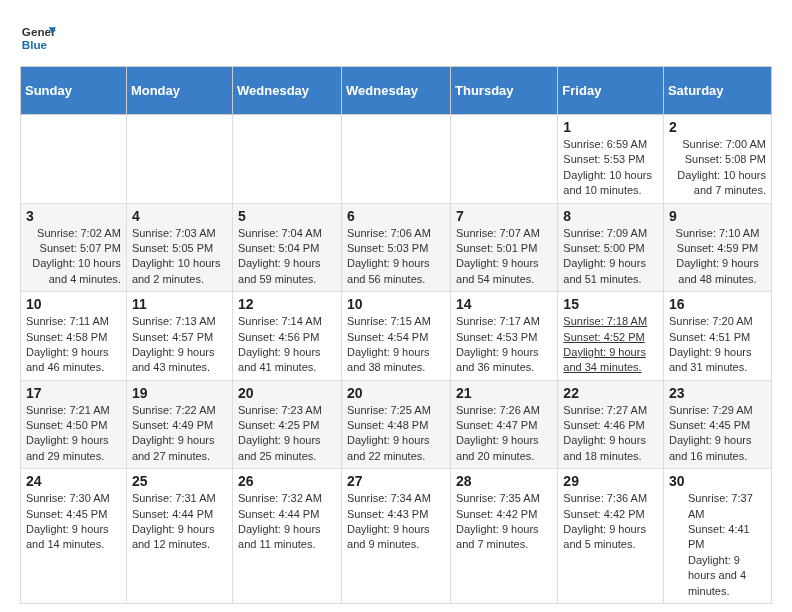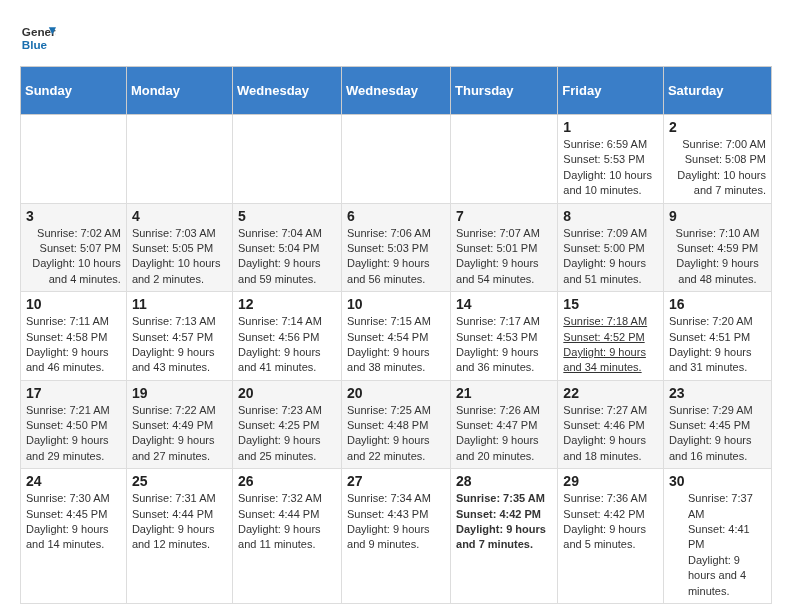--- a/index.html
+++ b/index.html
@@ -278,21 +278,21 @@
 Daylight: 9 hours and 11 minutes.</div>
         </td>
         <td>
           <span class="day-num">27</span>
           <div class="day-info" style="white-space: pre-line;">Sunrise: 7:34 AM
 Sunset: 4:43 PM
 Daylight: 9 hours and 9 minutes.</div>
         </td>
         <td>
           <span class="day-num">28</span>
-          <div class="day-info" style="white-space: pre-line; font-weight: bold;">Sunrise: 7:35 AM
+          <div class="day-info" style="white-space: pre-line;">Sunrise: 7:35 AM
 Sunset: 4:42 PM
 Daylight: 9 hours and 7 minutes.</div>
         </td>
         <td>
           <span class="day-num">29</span>
           <div class="day-info" style="white-space: pre-line;">Sunrise: 7:36 AM
 Sunset: 4:42 PM
 Daylight: 9 hours and 5 minutes.</div>
         </td>
         <td>

